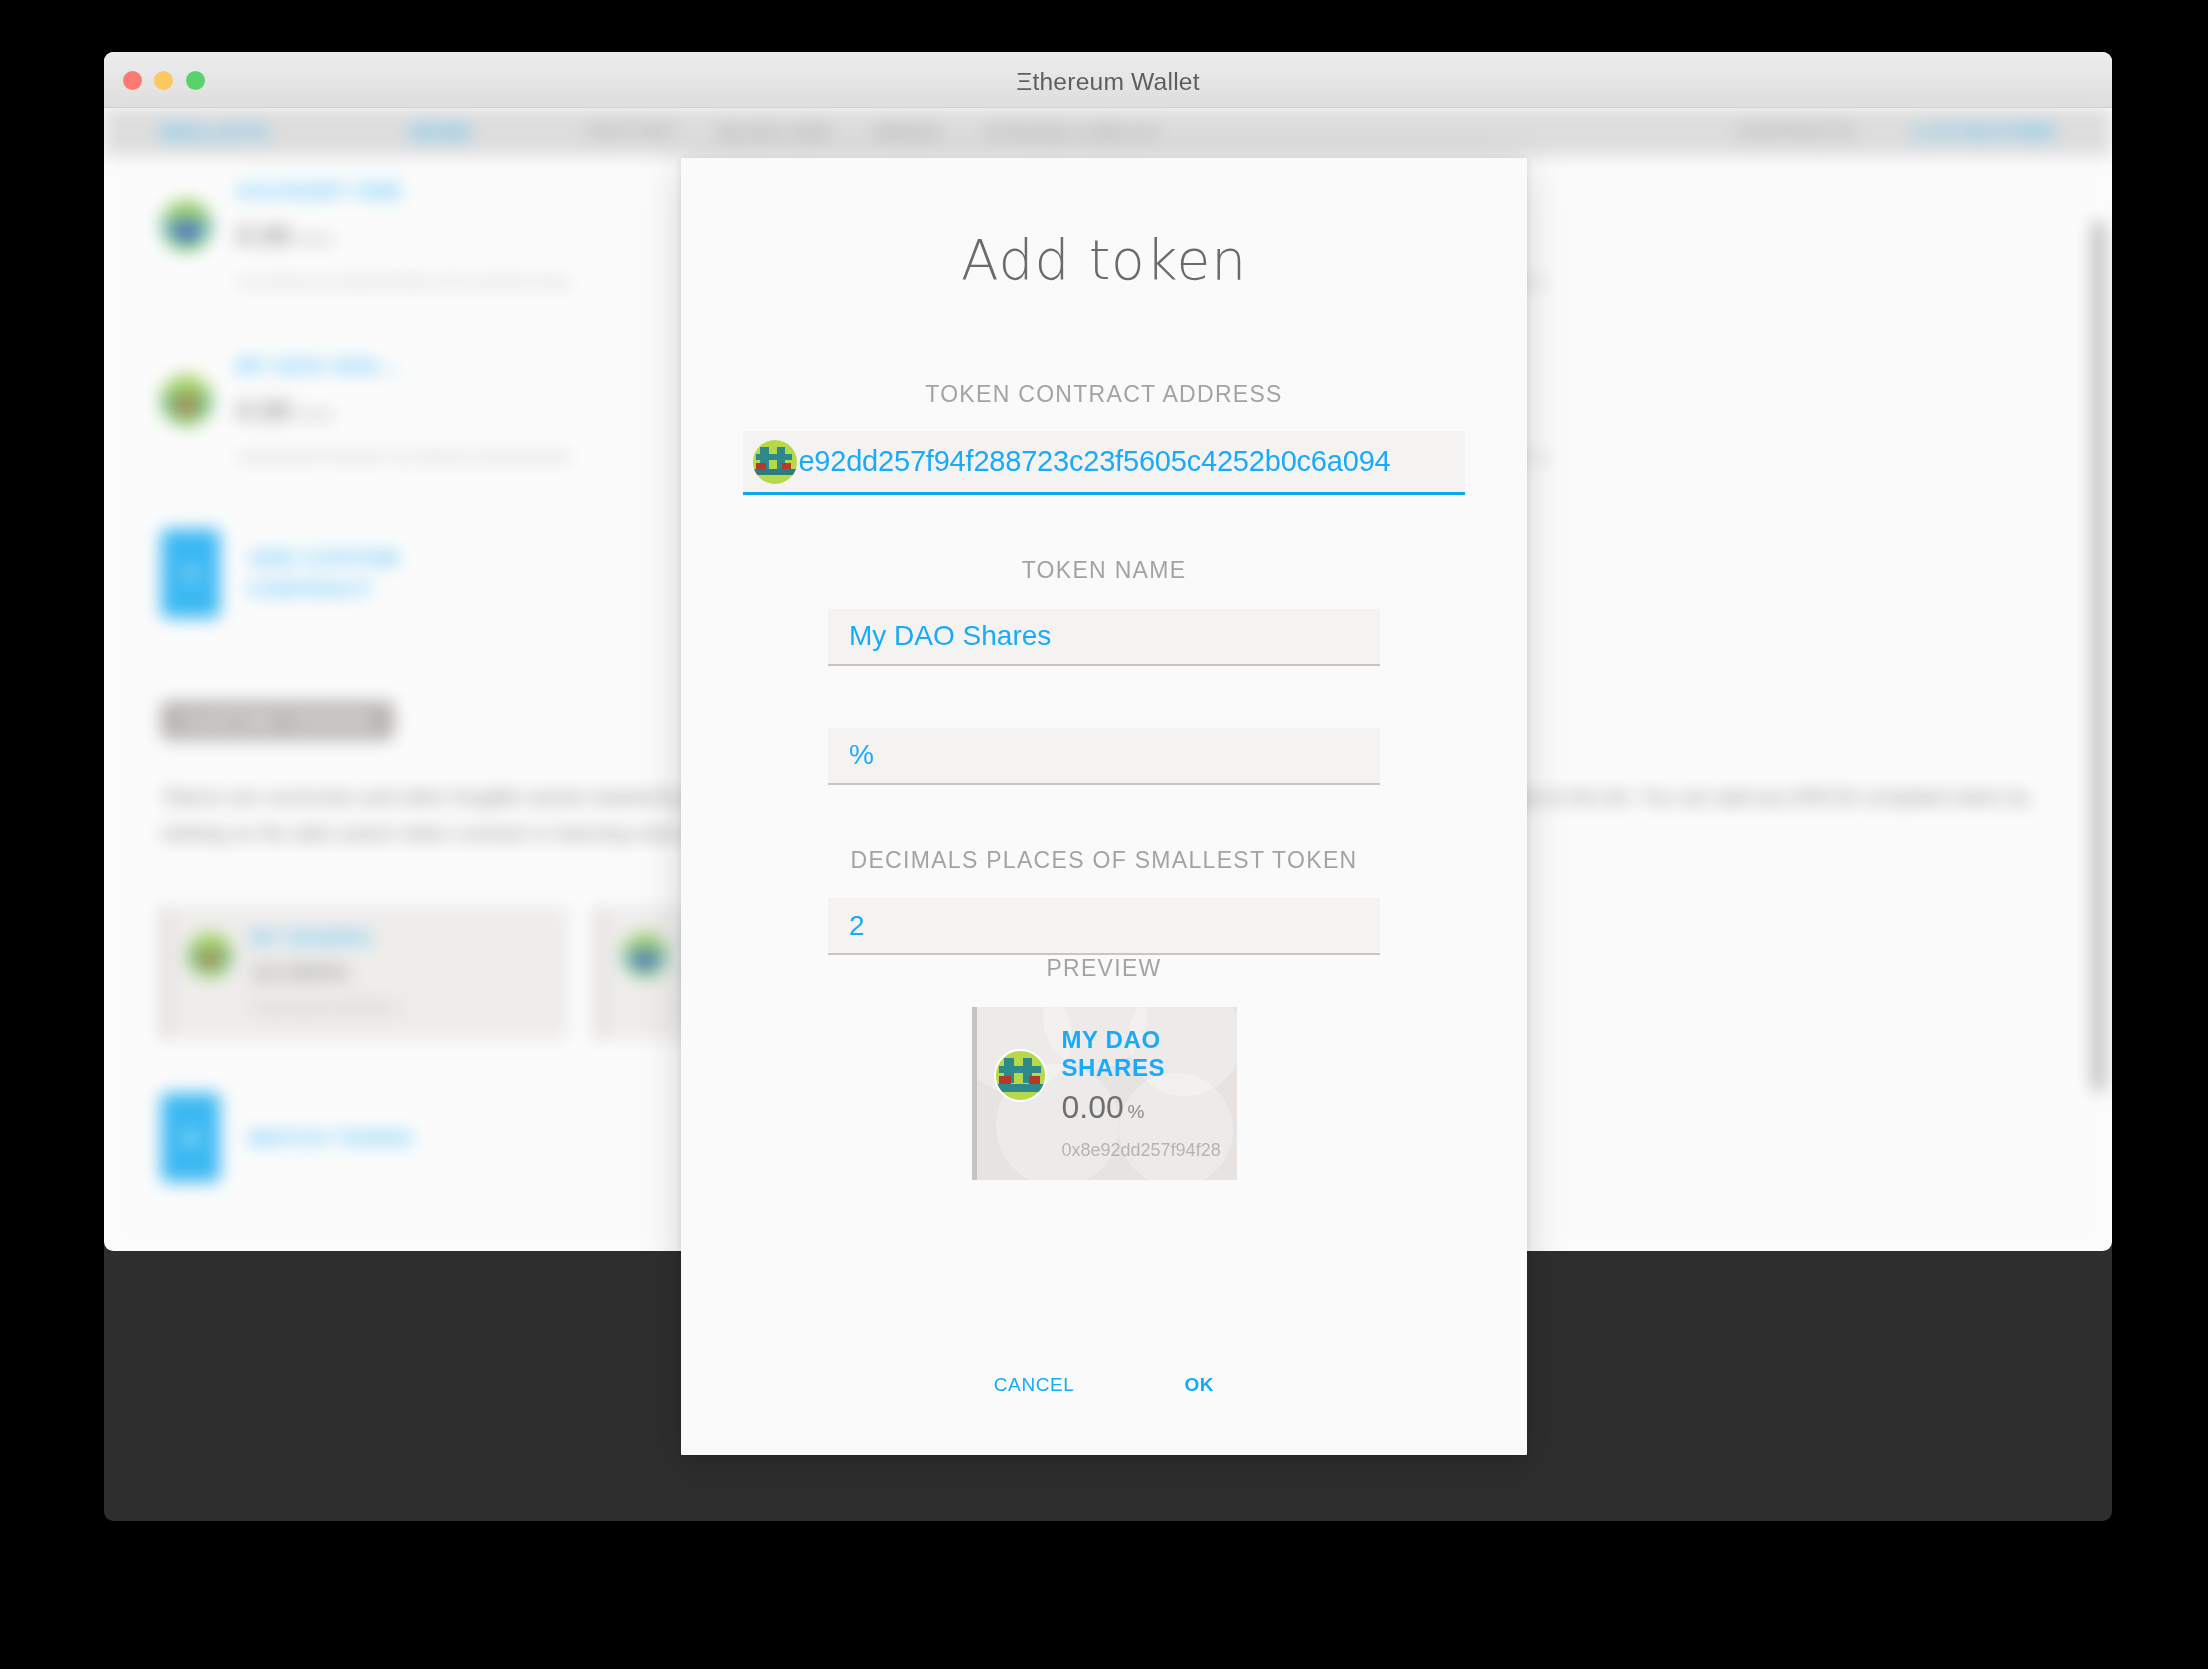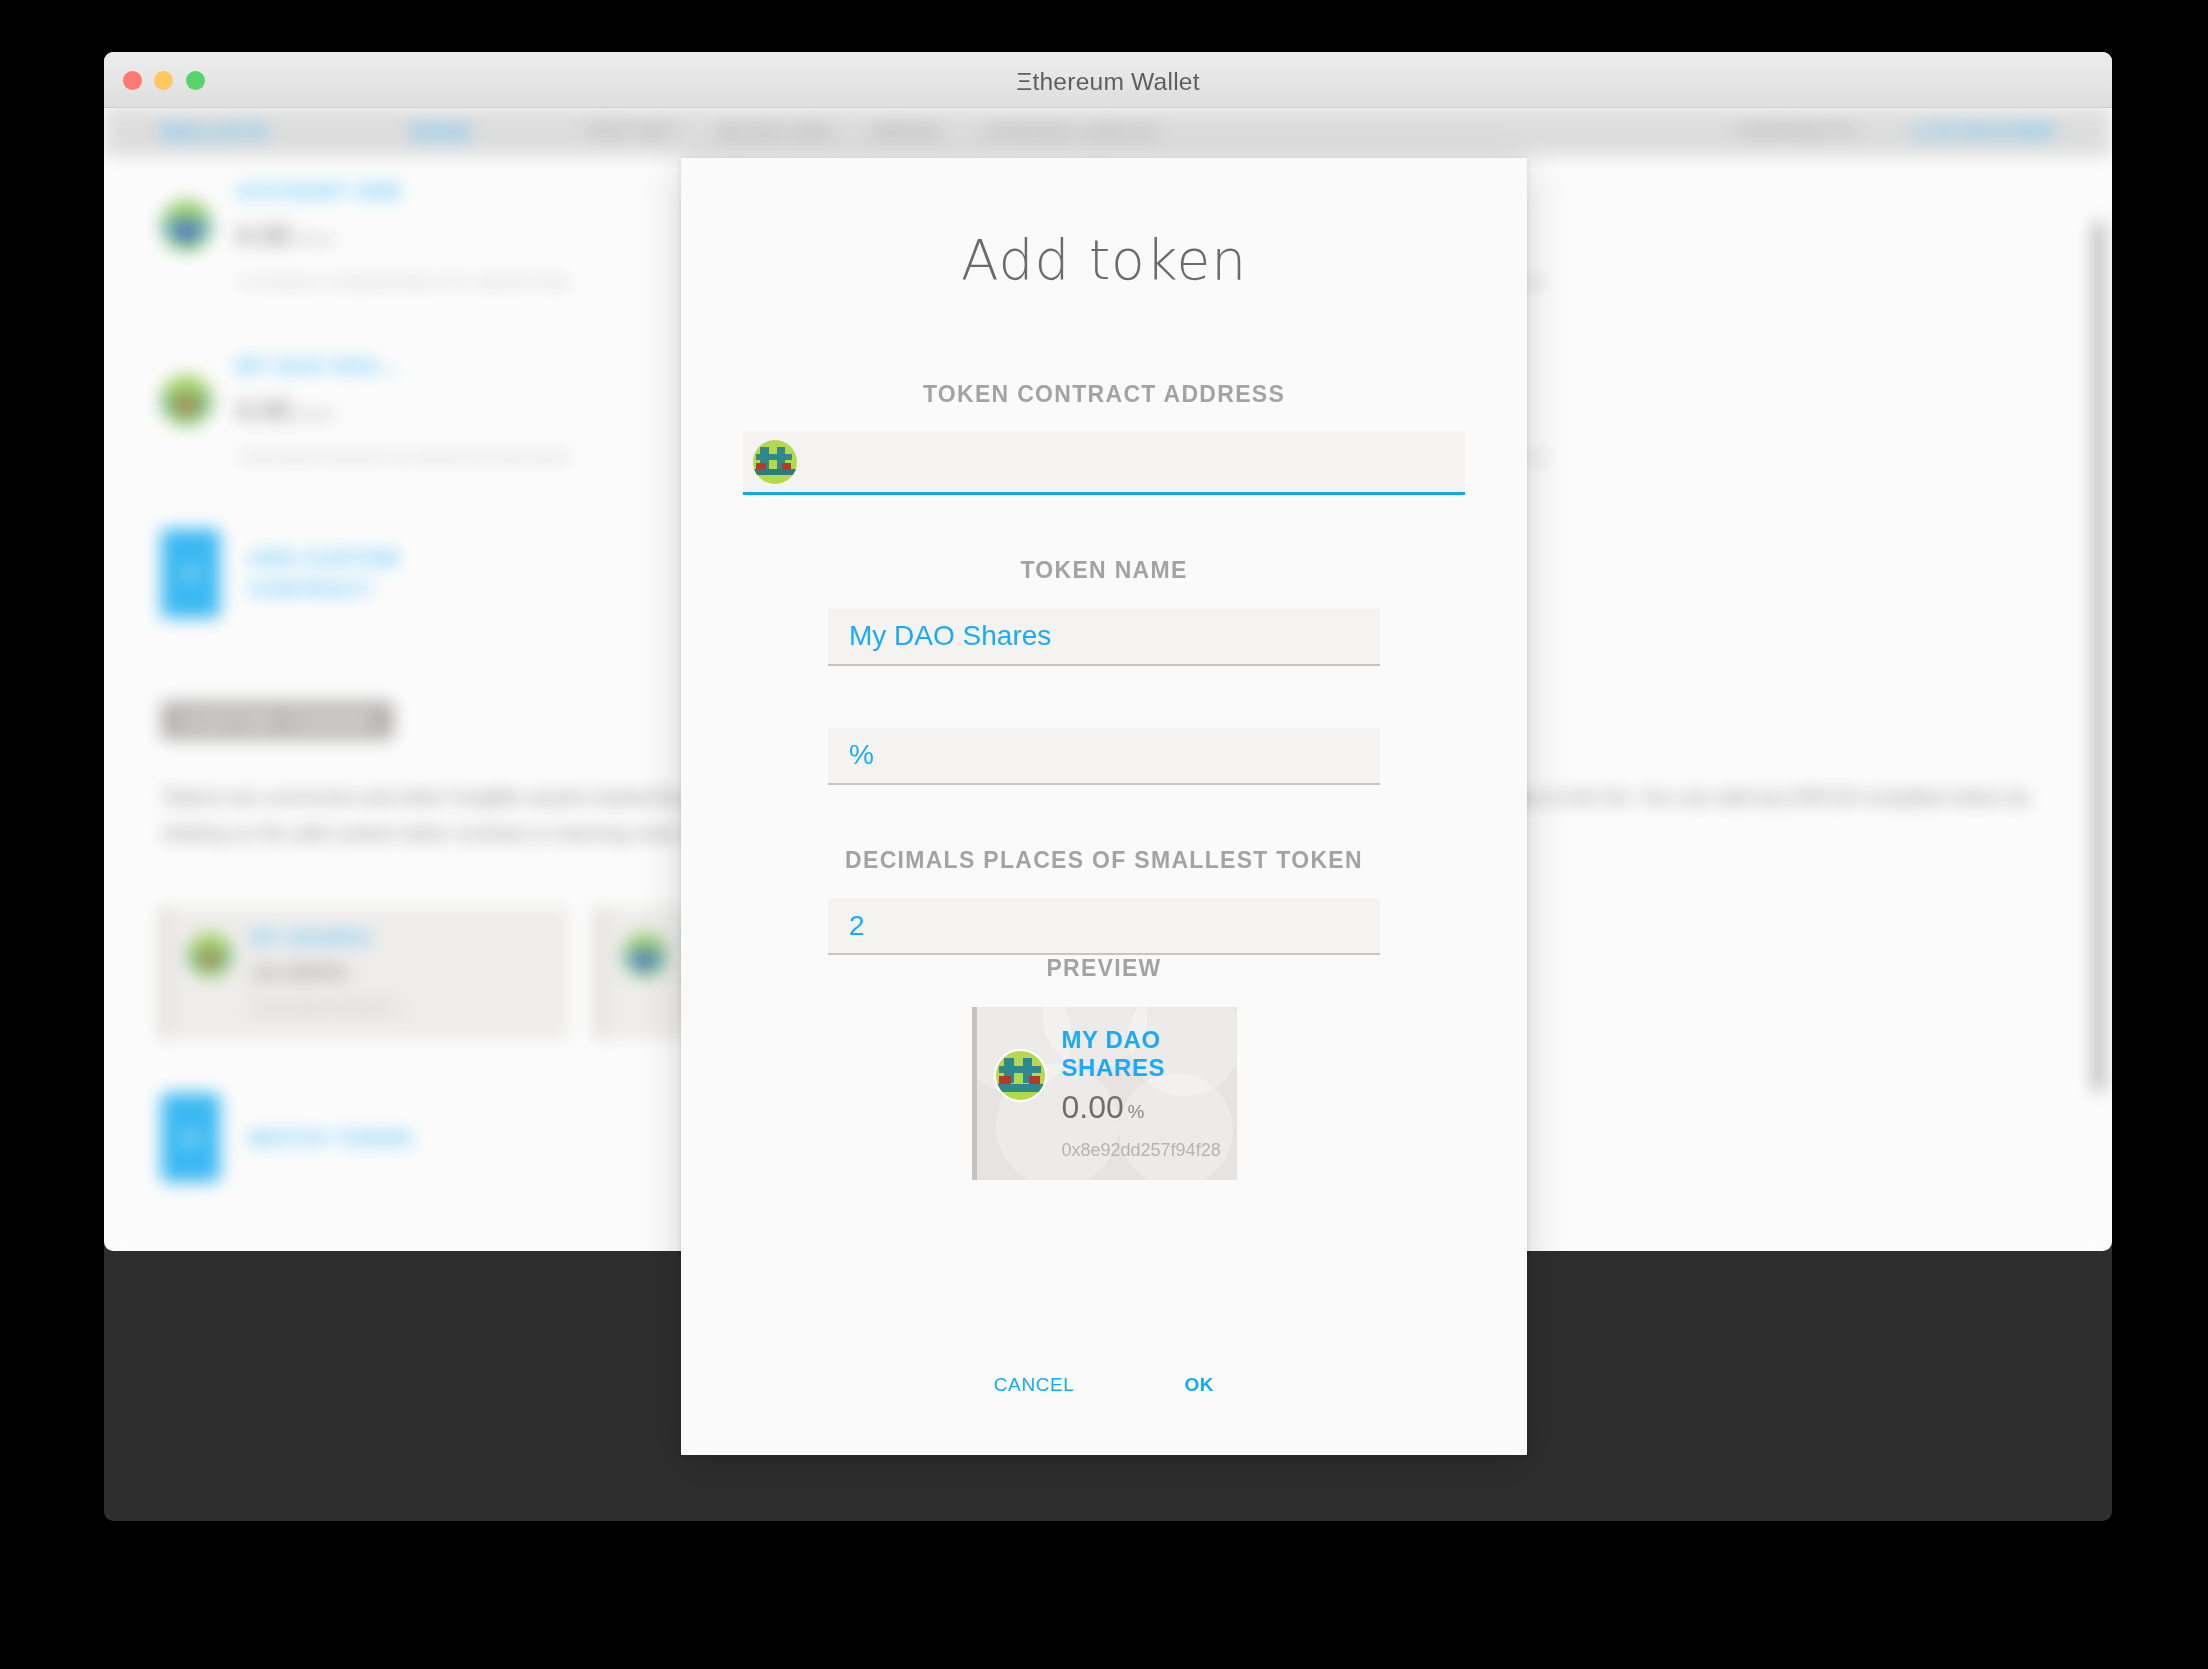--- a/index.html
+++ b/index.html
@@ -270,21 +270,21 @@
     font-weight: 300;
     color: #6b6b6b;
     letter-spacing: 0.9px;
     font-family: "DejaVu Sans", sans-serif;
   }
 
   .field { margin-top: 0; }
   .field-label {
     text-align: center;
     font-size: 23px;
-    font-weight: bold;
+    font-weight: normal;
     letter-spacing: 1.3px;
     color: #a3a3a3;
   }
 
   
   .addr-field { margin-top: 89px; }
   .addr-input-wrap {
     margin: 23px 62px 0 62px;
     background: #f4f3f2;
     border-bottom: 3.8px solid #0fa8ef;
@@ -551,20 +551,21 @@
       <div class="field-label">TOKEN CONTRACT ADDRESS</div>
       <div class="addr-input-wrap">
         <div class="blockie-sm">
           <span class="px" style="left:7.6px;  top:7.6px;  width:8.5px;  height:22px;"></span>
           <span class="px" style="left:24px; top:7.6px;  width:8.5px;  height:22px;"></span>
           <span class="px" style="left:3.8px;  top:14px; width:36px; height:6.6px;"></span>
           <span class="px red" style="left:3.8px;  top:23px; width:9.5px; height:7.6px;"></span>
           <span class="px red" style="left:29px; top:23px; width:9.5px; height:7.6px;"></span>
           <span class="px dk" style="left:0px;  top:29px; width:44px; height:6.6px;"></span>
         </div>
+        <div class="addr-text">e92dd257f94f288723c23f5605c4252b0c6a094</div>
       </div>
     </div>
 
     <div class="field std-field">
       <div class="field-label">TOKEN NAME</div>
       <div class="std-input">My DAO Shares</div>
     </div>
 
     <div class="field std-field">
       <div class="std-input">%</div>

